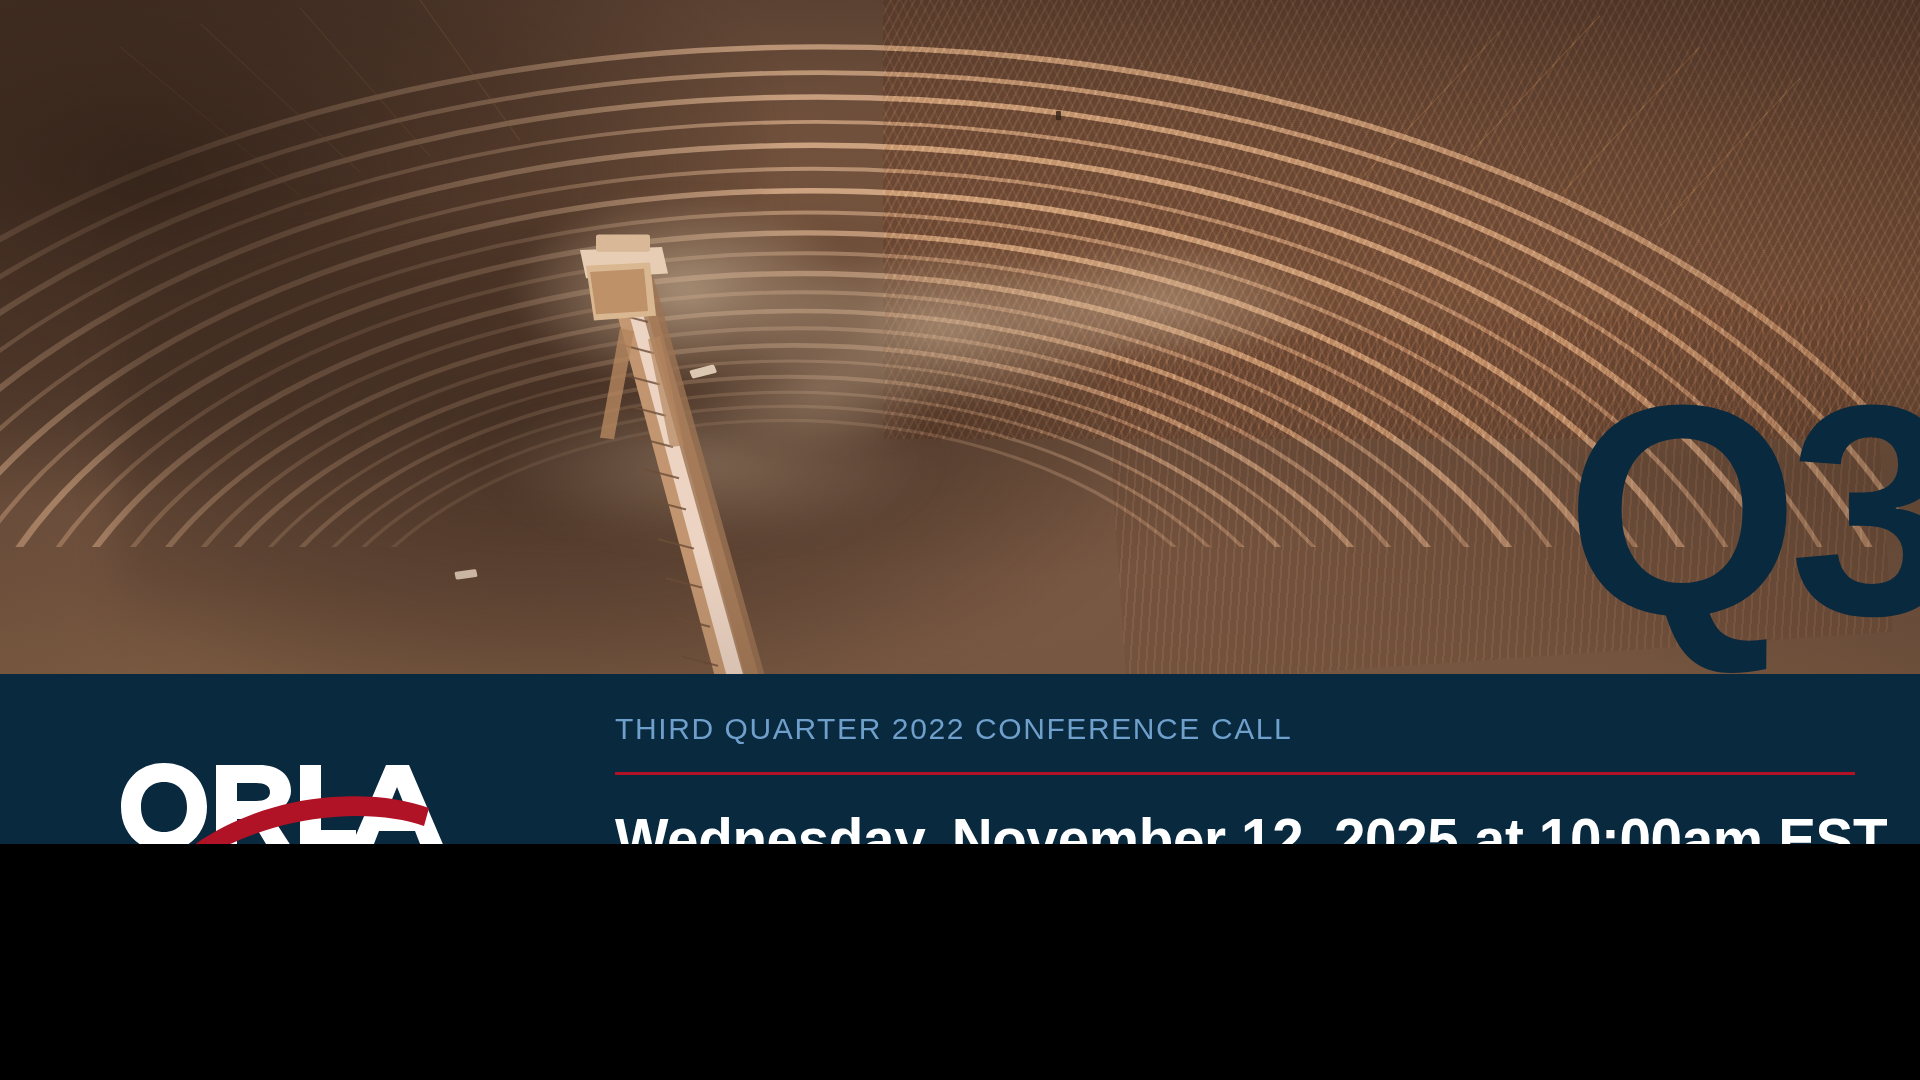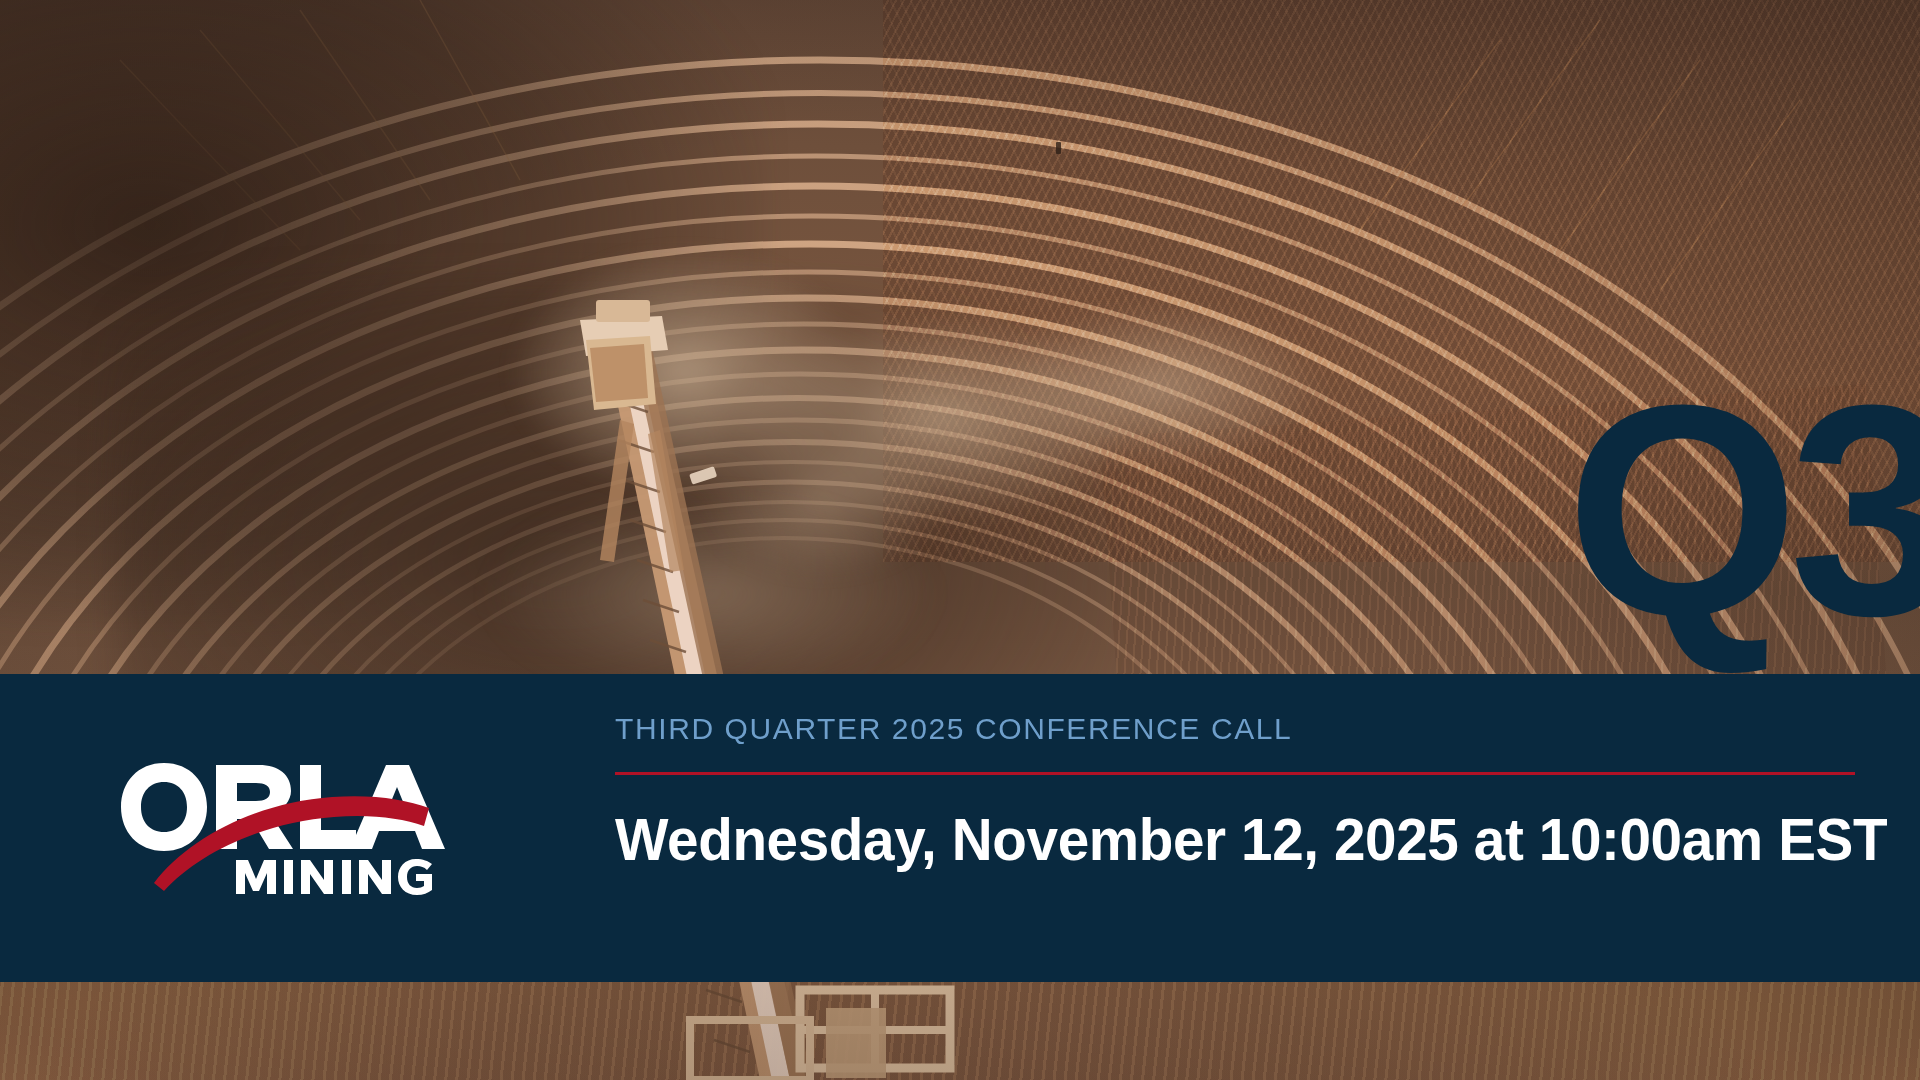--- a/index.html
+++ b/index.html
@@ -7,21 +7,21 @@
     padding: 0;
     background: #000;
   }
   body {
     font-family: "Liberation Sans", sans-serif;
   }
 
   #stage {
     position: relative;
     width: 1920px;
-    height: 1080px;
+    height: 844px;
     overflow: hidden;
     background: #6b4a38;
   }
 
   
   .photo {
     position: absolute;
     inset: 0;
     overflow: hidden;
     background:
@@ -352,18 +352,18 @@
         <rect x="166" y="100" width="9" height="34"></rect>
         <path d="M183 100 L183 134 L192 134 L192 114 L206 134 L215 134 L215 100 L206 100 L206 120 L192 100 Z"></path>
         <rect x="224" y="100" width="9" height="34"></rect>
         <path d="M241 100 L241 134 L250 134 L250 114 L264 134 L273 134 L273 100 L264 100 L264 120 L250 100 Z"></path>
         <path d="M298 99 C287 99 280 107 280 117 C280 127 287 135 299 135 C305 135 310 133 314 130 L314 114 L298 114 L298 121 L306 121 L306 126 C304 127 302 128 299 128 C293 128 289 124 289 117 C289 110 293 106 299 106 C303 106 306 107 309 110 L314 104 C310 101 305 99 298 99 Z"></path>
       </g>
     </svg>
   </div>
 
   <div class="copy">
-    <p class="eyebrow">THIRD QUARTER 2025 CONFERENCE CALL</p>
+    <p class="eyebrow">THIRD QUARTER 2022 CONFERENCE CALL</p>
     <div class="rule"></div>
     <h1 class="headline">Wednesday, November 12, 2025 at 10:00am EST</h1>
   </div>
 
 </div>
 
 </body></html>

